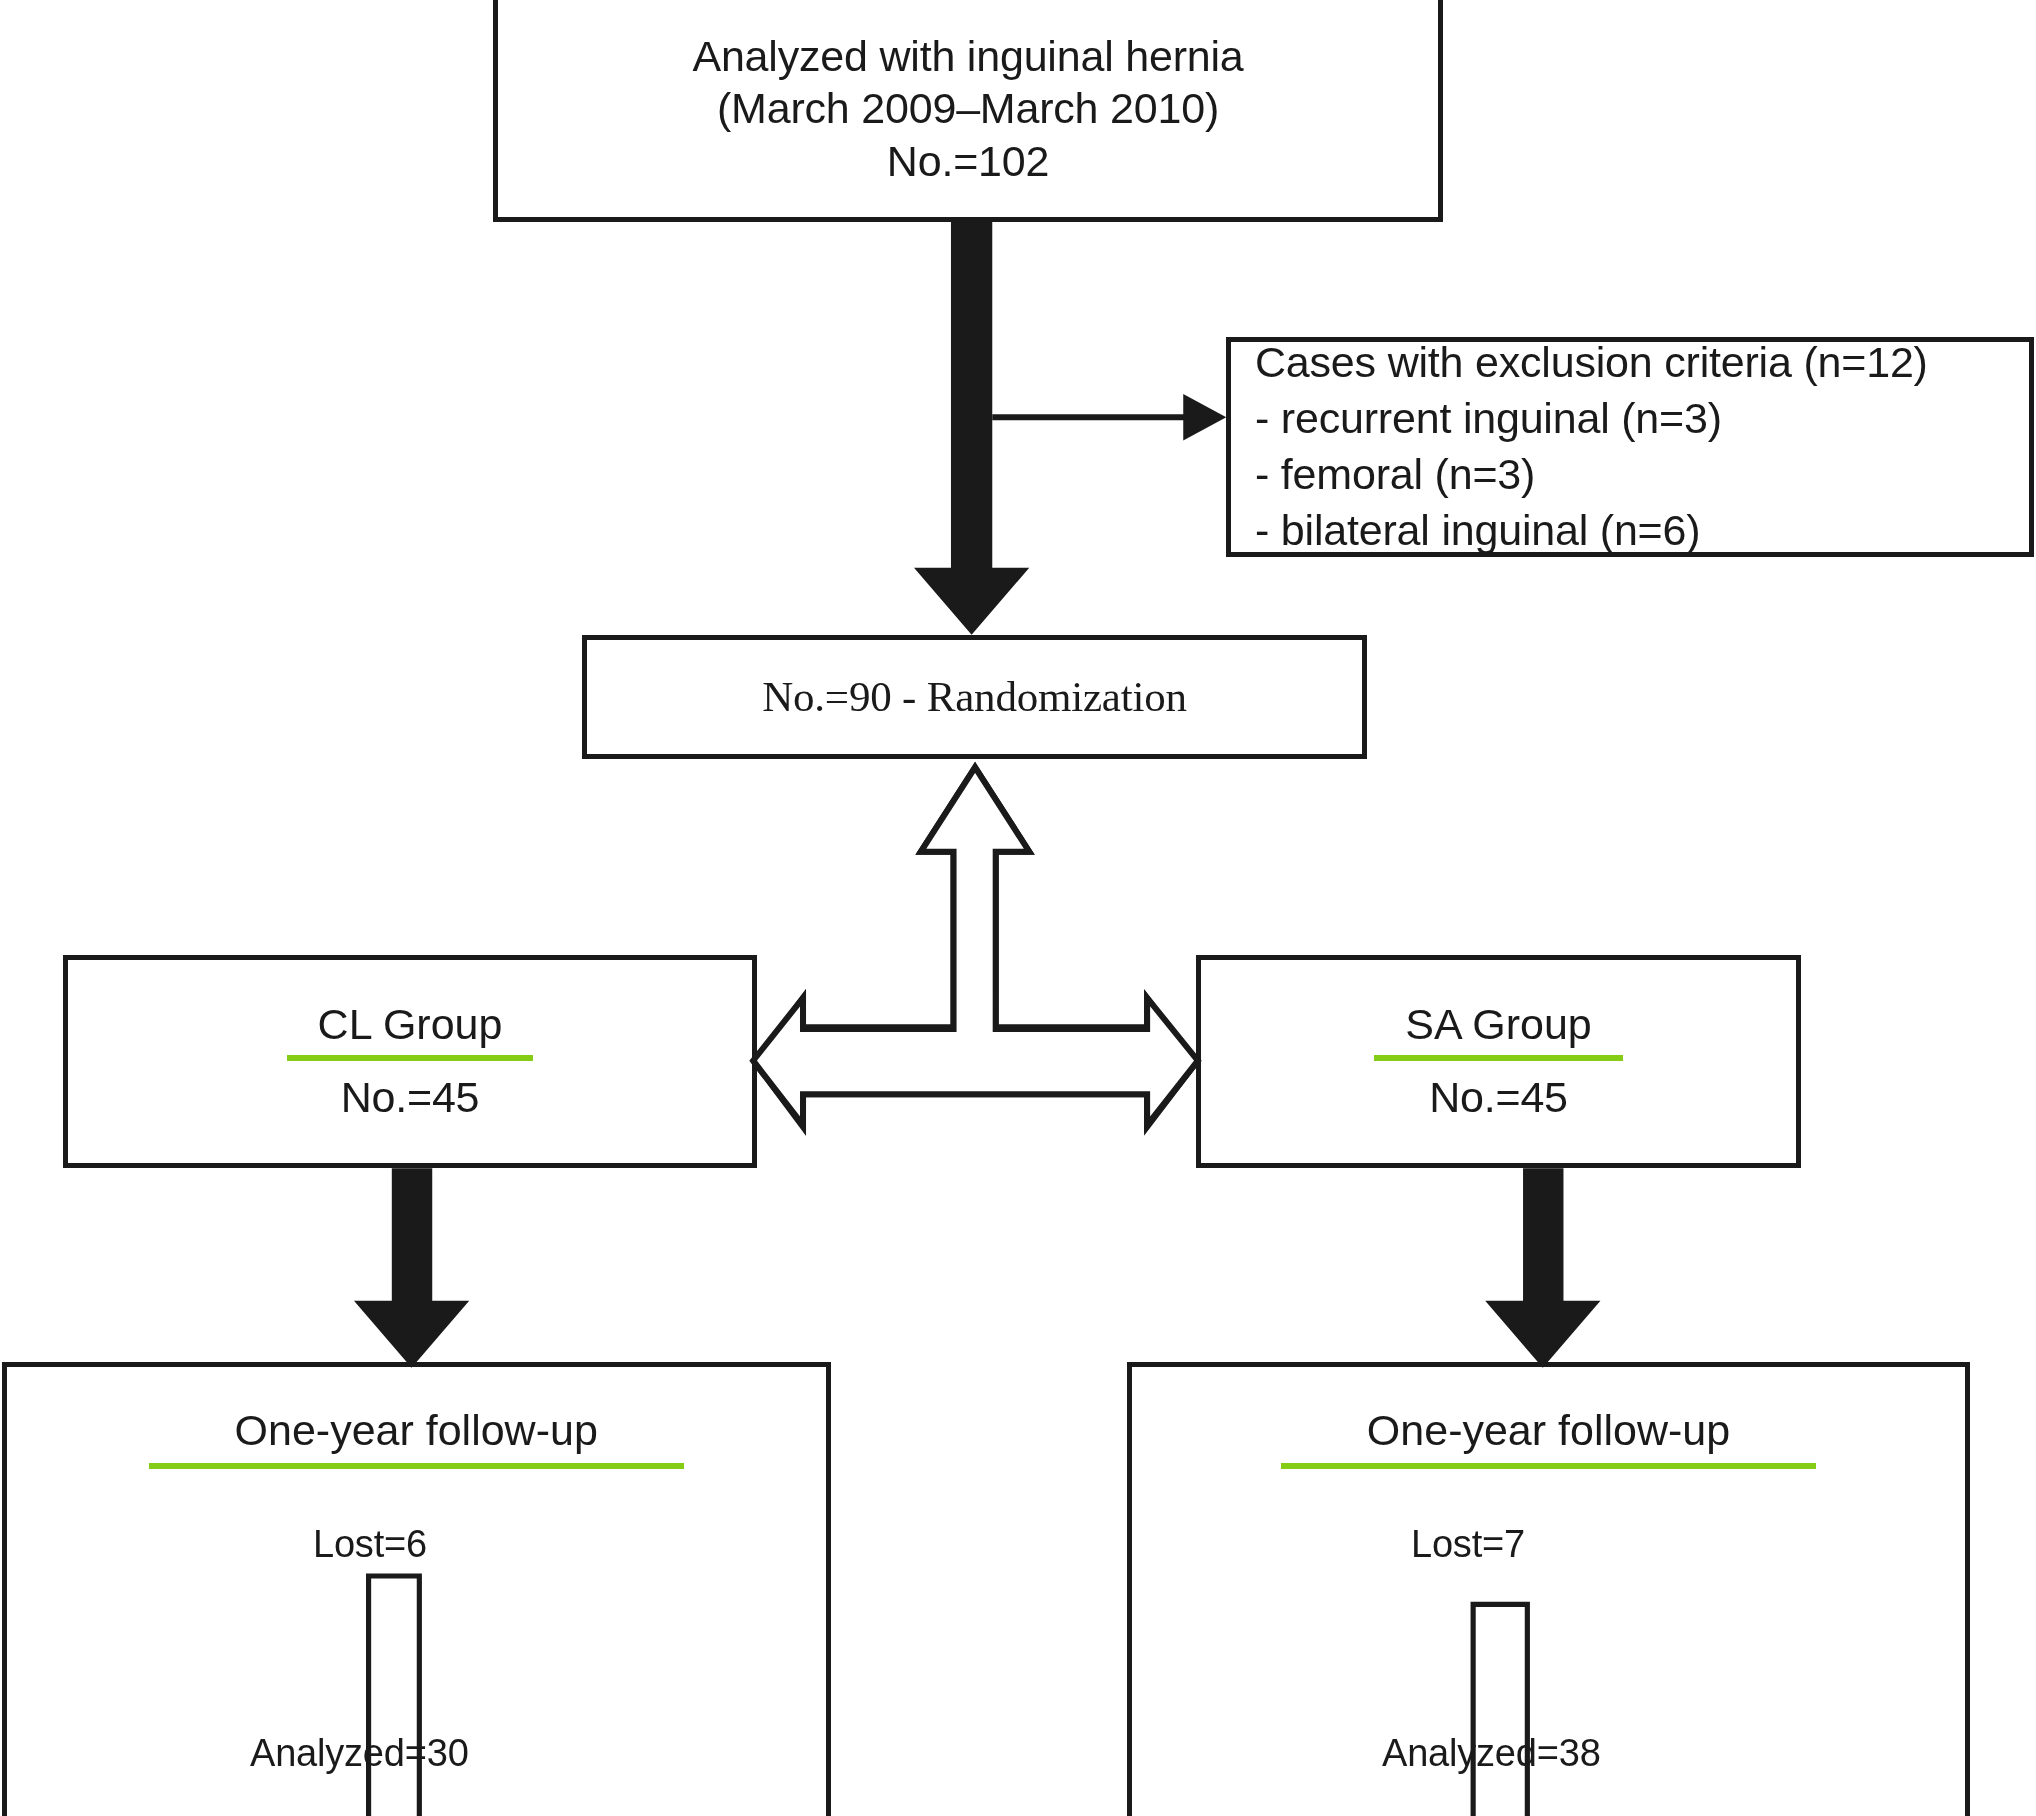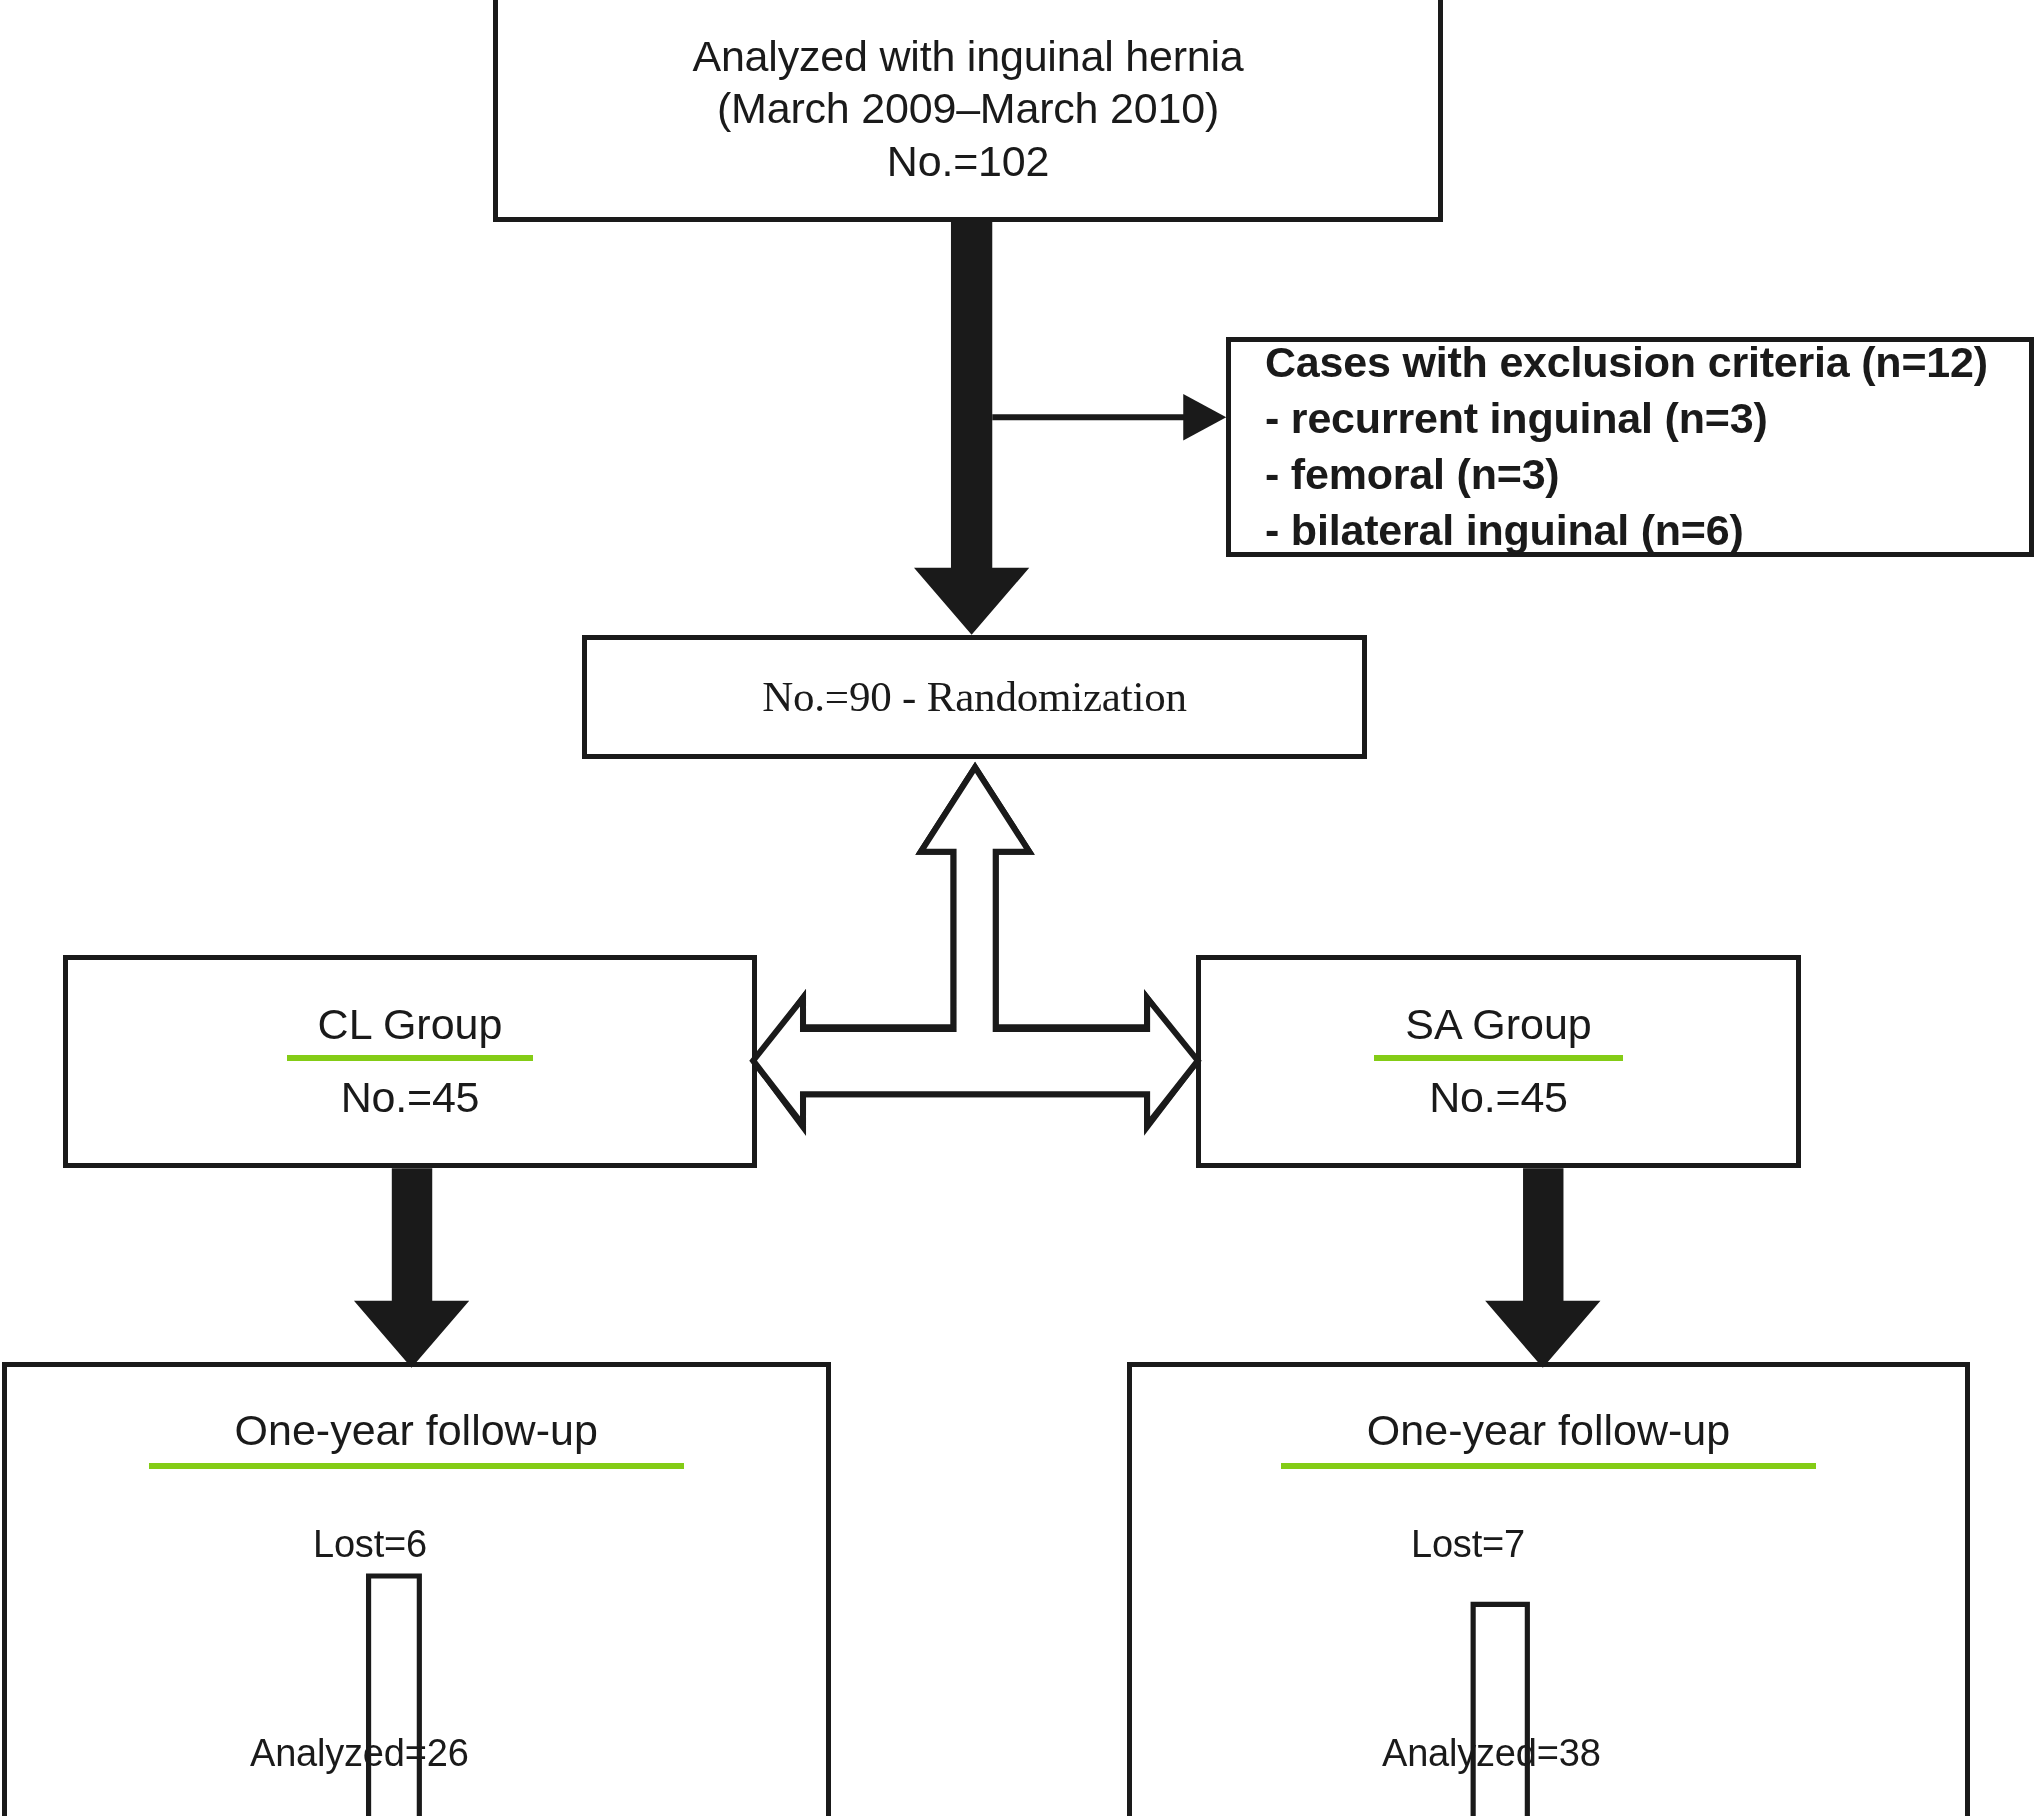--- a/index.html
+++ b/index.html
@@ -33,23 +33,22 @@
   .txt {
     font-size: 43px;
     line-height: 1.22;
     white-space: nowrap;
     letter-spacing: -0.2px;
   }
   .txt-left {
     font-size: 43px;
     line-height: 1.30;
     white-space: nowrap;
-    padding-left: 34px;
+    padding-left: 24px;
     letter-spacing: -0.2px;
-    font-weight: bold;
   }
   .underlined-title {
     font-size: 43px;
     line-height: 1.18;
     white-space: nowrap;
     border-bottom: 6px solid #84cc16;
     padding: 0 31px 5.2px 31px;
     margin-bottom: 10.3px;
   }
   svg.overlay {
@@ -160,17 +159,17 @@
     </g>
 
     <g>
       <polygon points="1712,1865 1775,1865 1775,2215 1818,2215 1744,2315 1670,2215 1712,2215" fill="#ffffff" stroke="#1a1a1a" stroke-width="6" stroke-linejoin="miter"></polygon>
     </g>
   </svg>
 
   <div class="abs-label" style="left:313px; top:1523px;">Lost=6</div>
   <div class="abs-label" style="left:1411px; top:1523px;">Lost=7</div>
 
-  <div class="abs-label" style="left:250px; top:1732px;">Analyzed=26</div>
+  <div class="abs-label" style="left:250px; top:1732px;">Analyzed=30</div>
   <div class="abs-label" style="left:1382px; top:1732px;">Analyzed=38</div>
 
 </div>
 
 
 </body></html>

